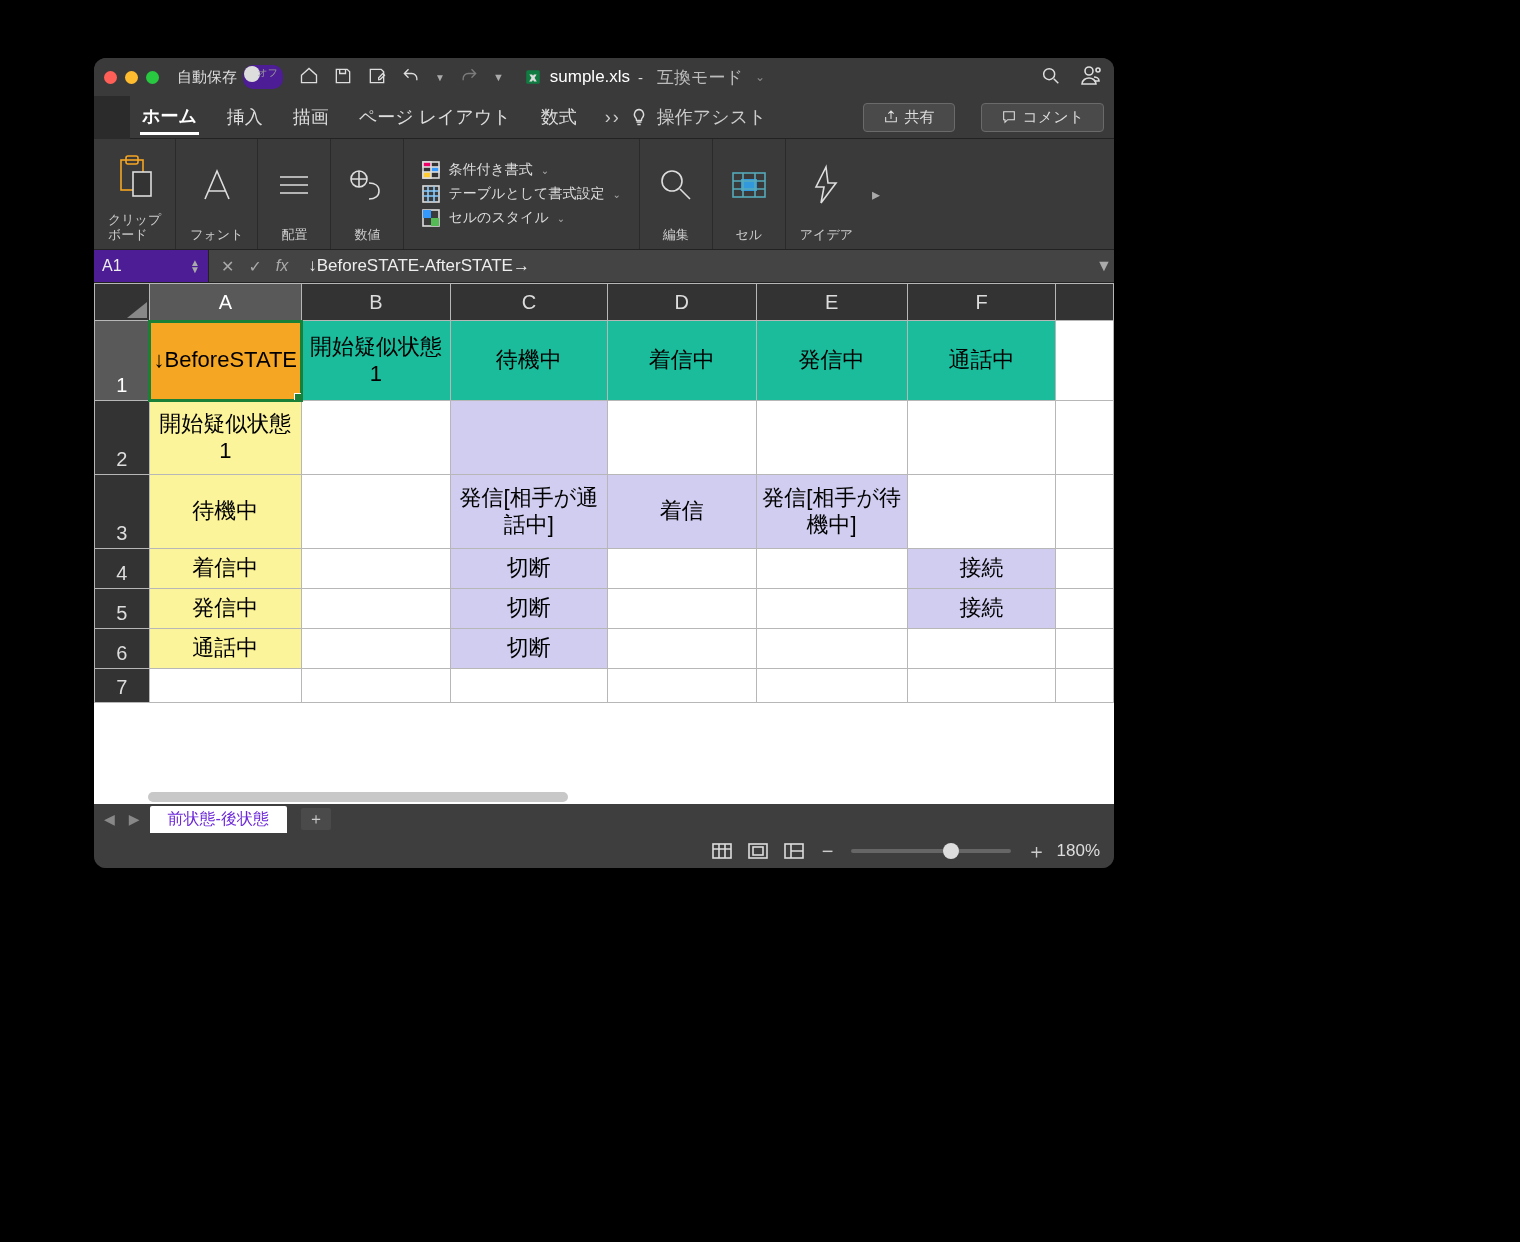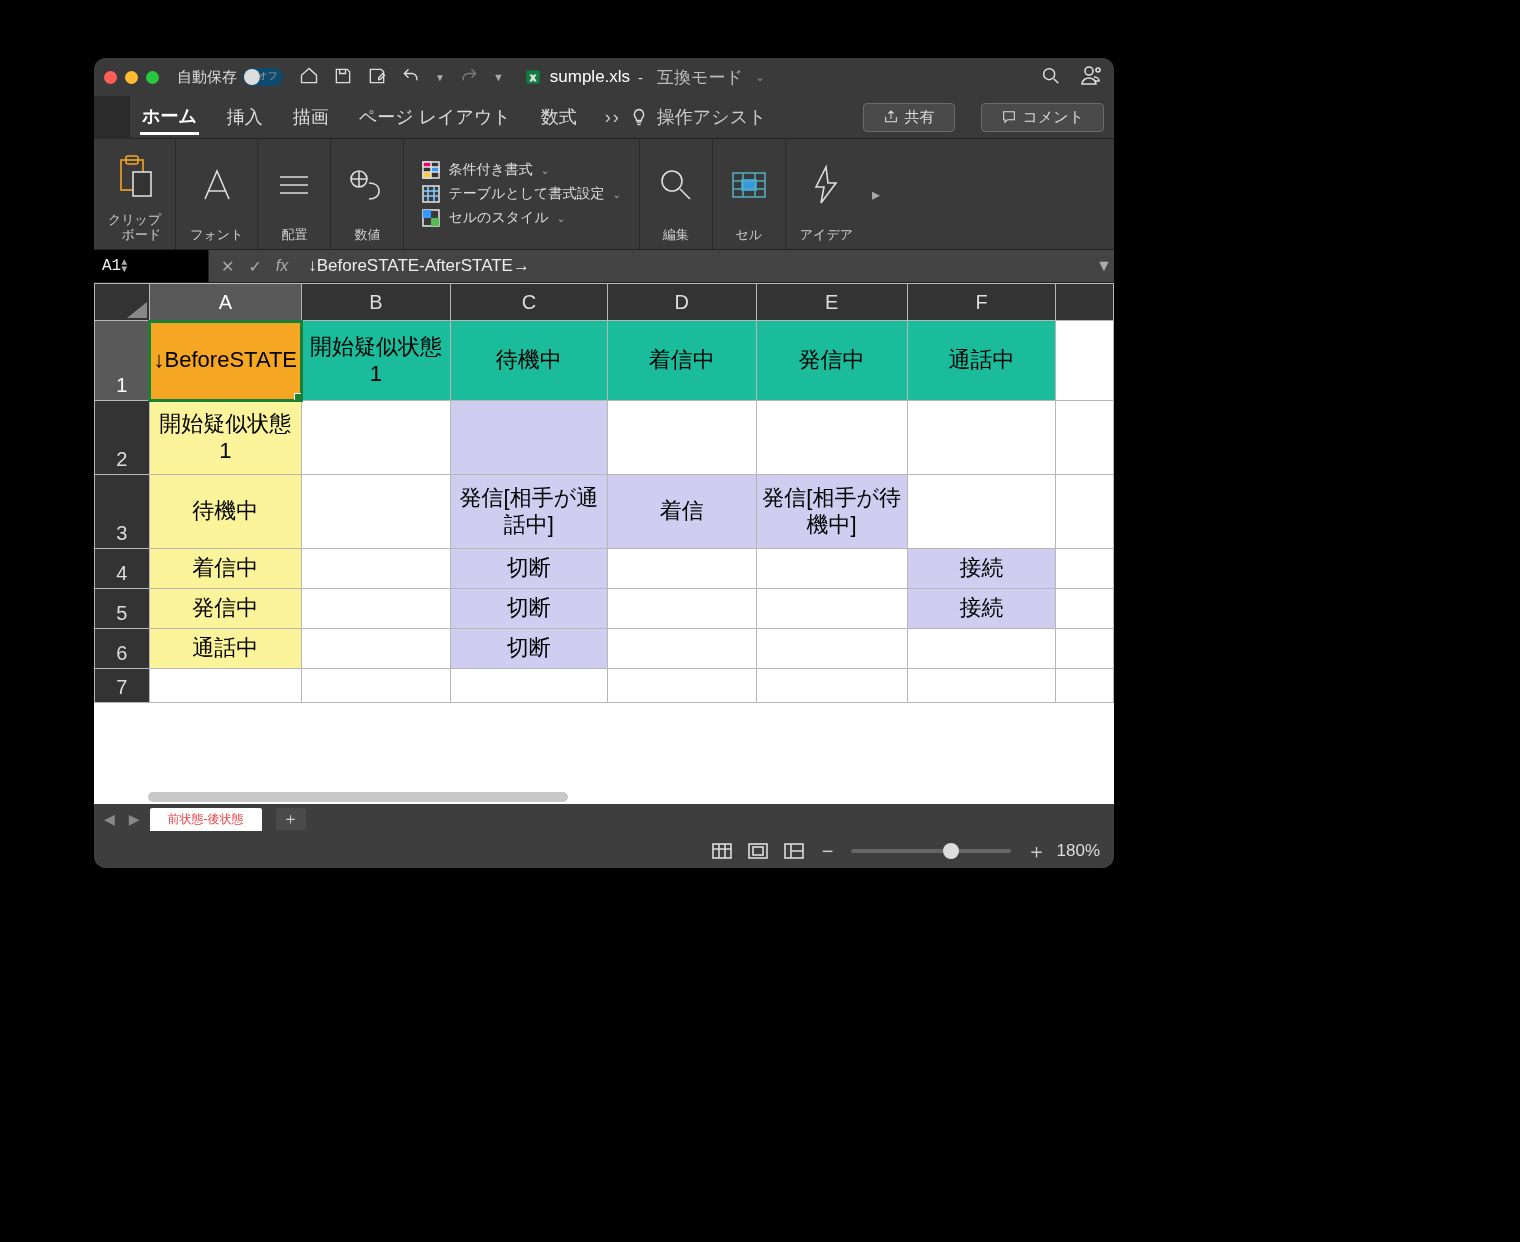--- a/index.html
+++ b/index.html
@@ -5,21 +5,21 @@
 html,body{margin:0;padding:0;background:#000;font-family:"Helvetica Neue",Arial,sans-serif;color:#ddd;}
 .window{position:absolute;left:94px;top:58px;width:1020px;height:810px;background:#2b2b2b;border-radius:12px;box-shadow:0 20px 60px rgba(0,0,0,0.6);overflow:hidden;display:flex;flex-direction:column;}
 
 .titlebar{height:38px;background:#3a3a3a;display:flex;align-items:center;padding:0 10px;gap:10px;font-size:15px;}
 .traffic{display:flex;gap:8px;margin-right:8px;}
 .traffic span{width:13px;height:13px;border-radius:50%;display:block;}
 .tl-red{background:#ff5f57;}
 .tl-yel{background:#febc2e;}
 .tl-grn{background:#28c840;}
 .autos{display:flex;align-items:center;gap:6px;color:#ddd;}
-.switch{width:40px;height:18px;background:#0c4a6e;border-radius:10px;position:relative;}
+.switch{width:40px;height:24px;background:#4c1d95;border-radius:10px;position:relative;}
 .switch-knob{position:absolute;left:1px;top:1px;width:16px;height:16px;background:#ddd;border-radius:50%;}
 .switch-off{position:absolute;right:5px;top:1px;font-size:10px;color:#999;}
 .tb-icons{display:flex;align-items:center;gap:14px;margin-left:6px;}
 .tb-icons svg{width:20px;height:20px;}
 .filetitle{flex:0 0 auto;display:flex;align-items:center;gap:8px;margin-left:10px;}
 .filetitle .doc-ic{width:18px;height:18px;}
 .filetitle-text{font-size:17px;color:#fff;}
 .compat{color:#bbb;font-size:17px;margin-left:6px;}
 .titlebar-spacer{flex:1;}
 .tb-right{display:flex;gap:18px;align-items:center;}
@@ -27,30 +27,30 @@
 .ribtabs{height:42px;background:#3a3a3a;display:flex;align-items:center;padding:0 10px;gap:26px;font-size:18px;color:#ddd;border-bottom:1px solid #222;margin-left:36px;}
 .ribtabs .tab{padding:4px 2px;cursor:default;white-space:nowrap;}
 .ribtabs .tab.active{color:#fff;border-bottom:3px solid #fff;font-weight:600;}
 .ribtabs .more{display:flex;align-items:center;gap:8px;color:#ccc;}
 .ribtabs-spacer{flex:1;}
 .ribtabs .btn{display:flex;align-items:center;gap:6px;border:1px solid #6a6a6a;border-radius:4px;padding:4px 19px;background:#4a4a4a;font-size:15px;}
 
 .ribbon{height:110px;background:#3a3a3a;display:flex;align-items:stretch;border-bottom:1px solid #222;}
 .group{display:flex;flex-direction:column;align-items:center;justify-content:flex-end;padding:6px 14px;border-right:1px solid #2a2a2a;position:relative;}
 .group .big{flex:1;display:flex;align-items:center;justify-content:center;}
-.group .lbl{font-size:13px;color:#ccc;text-align:right;line-height:1.2;margin-top:2px;}
+.group .lbl{font-size:13px;color:#ccc;text-align:left;line-height:1.2;margin-top:2px;}
 .mini-list{display:flex;flex-direction:column;gap:6px;justify-content:center;flex:1;padding:4px 4px;}
 .mini-item{display:flex;align-items:center;gap:8px;font-size:14px;color:#ddd;}
 .mini-item svg{width:18px;height:18px;flex:0 0 auto;}
 .group.noborder{border-right:none;}
 .group.idea{color:#5b6470;}
 .chevcol{width:18px;display:flex;align-items:center;justify-content:center;color:#aaa;}
 
 .fxbar{height:32px;background:#444;display:flex;align-items:center;border-bottom:1px solid #222;}
-.namebox{width:98px;height:100%;background:#000000;display:flex;align-items:center;justify-content:flex-start;padding:0 8px;border-right:1px solid #222;font-family:Liberation Mono, monospace;}
+.namebox{width:98px;height:100%;background:#4c1d95;display:flex;align-items:center;justify-content:space-between;padding:0 8px;border-right:1px solid #222;}
 .spin{display:flex;flex-direction:column;line-height:7px;font-size:10px;color:#aaa;}
 .fx-icons{display:flex;align-items:center;gap:14px;padding:0 12px;color:#aaa;}
 .fx-txt{font-style:italic;color:#aaa;}
 .fx-input{flex:1;padding:0 8px;color:#eee;font-size:17px;}
 .fx-expand{width:20px;text-align:center;color:#aaa;}
 
 .gridwrap{flex:1;background:#fff;position:relative;overflow:hidden;}
 .sheet{border-collapse:collapse;table-layout:fixed;}
 .sheet th,.sheet td{border:1px solid #b7b7b7;padding:0;}
 .colhdr{background:#333;color:#ddd;text-align:center;font-size:20px;font-weight:400;height:36px;}
@@ -63,21 +63,21 @@
 .c-orange{background:#f5a623;}
 .c-teal{background:#1abc9c;color:#000;}
 .c-yellow{background:#fcf49a;}
 .c-lav{background:#d0cdf0;}
 .cell.sel{outline:3px solid #1a7f37;outline-offset:-2px;position:relative;}
 .cell.sel::after{content:"";position:absolute;right:-3px;bottom:-3px;width:8px;height:8px;background:#1a7f37;border:1px solid #fff;}
 .hscroll{position:absolute;left:54px;bottom:2px;height:10px;width:420px;background:#c8c8c8;border-radius:5px;}
 
 .sheettabs{height:30px;background:#3e3e3e;display:flex;align-items:center;padding:0 6px;gap:6px;}
 .navarr{color:#888;font-size:14px;padding:0 4px;}
-.stab{background:#fff;color:#ef4444;padding:3px 18px;font-size:12px;border-radius:2px 2px 0 0;}
+.stab{background:#fff;color:#6d28d9;padding:3px 18px;font-size:16px;border-radius:2px 2px 0 0;}
 .addtab{width:30px;height:22px;background:#4a4a4a;display:flex;align-items:center;justify-content:center;color:#ccc;border-radius:2px;margin-left:8px;}
 
 .status{height:34px;background:#3e3e3e;display:flex;align-items:center;justify-content:flex-end;padding:0 14px;gap:16px;font-size:17px;color:#ddd;}
 .viewbtns{display:flex;gap:14px;}
 .viewbtns span{width:22px;height:18px;display:flex;align-items:center;justify-content:center;}
 .slider{width:160px;height:4px;background:#666;position:relative;border-radius:2px;}
 .slider .knob{position:absolute;left:92px;top:-6px;width:16px;height:16px;background:#ddd;border-radius:50%;}
 .sgn{color:#ccc;font-size:20px;width:14px;text-align:center;}
 svg{fill:none;stroke:#ddd;stroke-width:1.6;}
 </style>

